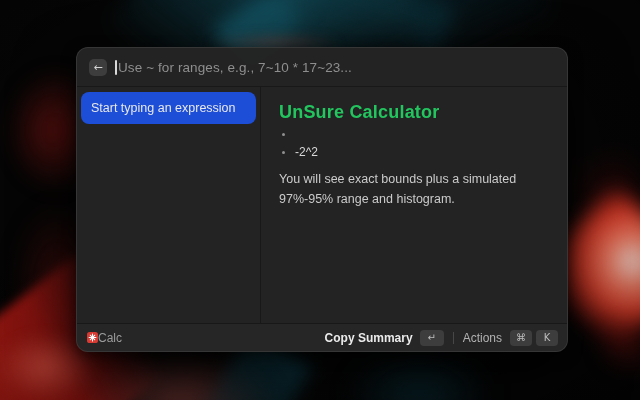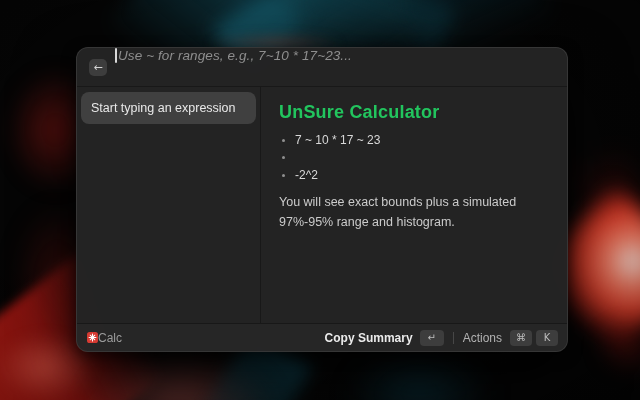--- a/index.html
+++ b/index.html
@@ -48,30 +48,30 @@
     background:rgba(36,36,36,.985);border:1px solid rgba(255,255,255,.09);border-radius:12px;
     box-shadow:0 24px 60px rgba(0,0,0,.65),0 4px 14px rgba(0,0,0,.5);
     display:flex;flex-direction:column;z-index:2;}
 
   .searchbar{height:38px;flex:0 0 38px;display:flex;align-items:center;padding:0 12px;
     border-bottom:1px solid #181818;}
   .back-btn{width:18px;height:17px;flex:0 0 18px;border:none;border-radius:5px;background:#3d3d3d;
     color:#d4d4d4;font-size:11px;line-height:17px;text-align:center;padding:0;cursor:pointer;
     display:flex;align-items:center;justify-content:center;margin-right:8px;
     font-family:"DejaVu Sans",sans-serif;}
-  .search-field{display:flex;flex:1;height:100%;font-style:italic;}
+  .search-field{display:flex;align-items:center;flex:1;height:100%;}
   .caret{width:2px;height:15px;background:#d8d8d8;border-radius:1px;margin-right:1px;}
   .placeholder{color:#8e8e8e;font-size:13.5px;letter-spacing:.1px;}
 
   .content{flex:1;display:flex;min-height:0;}
   .sidebar{width:184px;flex:0 0 184px;box-sizing:border-box;border-right:1px solid #181818;
     padding:5px 4px;}
   .side-item{height:32px;display:flex;align-items:center;padding:0 10px;border-radius:8px;
     font-size:12.5px;color:#e9e9e9;cursor:pointer;}
-  .side-item.selected{background:#404040;}
+  .side-item.selected{background:#1d4ed8;}
 
   .detail{flex:1;padding:15px 18px;overflow:hidden;}
   .detail h1{margin:0 0 10px 0;font-size:18px;font-weight:700;color:#22c55e;letter-spacing:.2px;}
   .detail p{margin:0;font-size:12.5px;color:#cbcbcb;line-height:1.6;}
   .detail .intro{margin-bottom:10px;}
   .examples{list-style:none;margin:0 0 10px 0;padding:0 0 0 3px;}
   .examples li{display:flex;align-items:center;margin:0 0 9px 0;font-size:12px;color:#d8d8d8;}
   .dot{width:3px;height:3px;border-radius:50%;background:#8f8f8f;margin-right:10px;flex:0 0 3px;}
 
   .footer{height:27px;flex:0 0 27px;display:flex;align-items:center;padding:0 9px 0 10px;
@@ -132,24 +132,20 @@
         <div class="side-item selected">
           <span>Start typing an expression</span>
         </div>
       </div>
 
       <div class="detail">
         <h1>UnSure Calculator</h1>
         <ul class="examples">
           <li>
             <span class="dot"></span>
-            <span>7 ~ 10 * 17 ~ 23</span>
-          </li>
-          <li>
-            <span class="dot"></span>
           </li>
           <li>
             <span class="dot"></span>
             <span>-2^2</span>
           </li>
         </ul>
         <p class="outro">You will see exact bounds plus a simulated 97%-95% range and histogram.</p>
       </div>
     </div>
 

